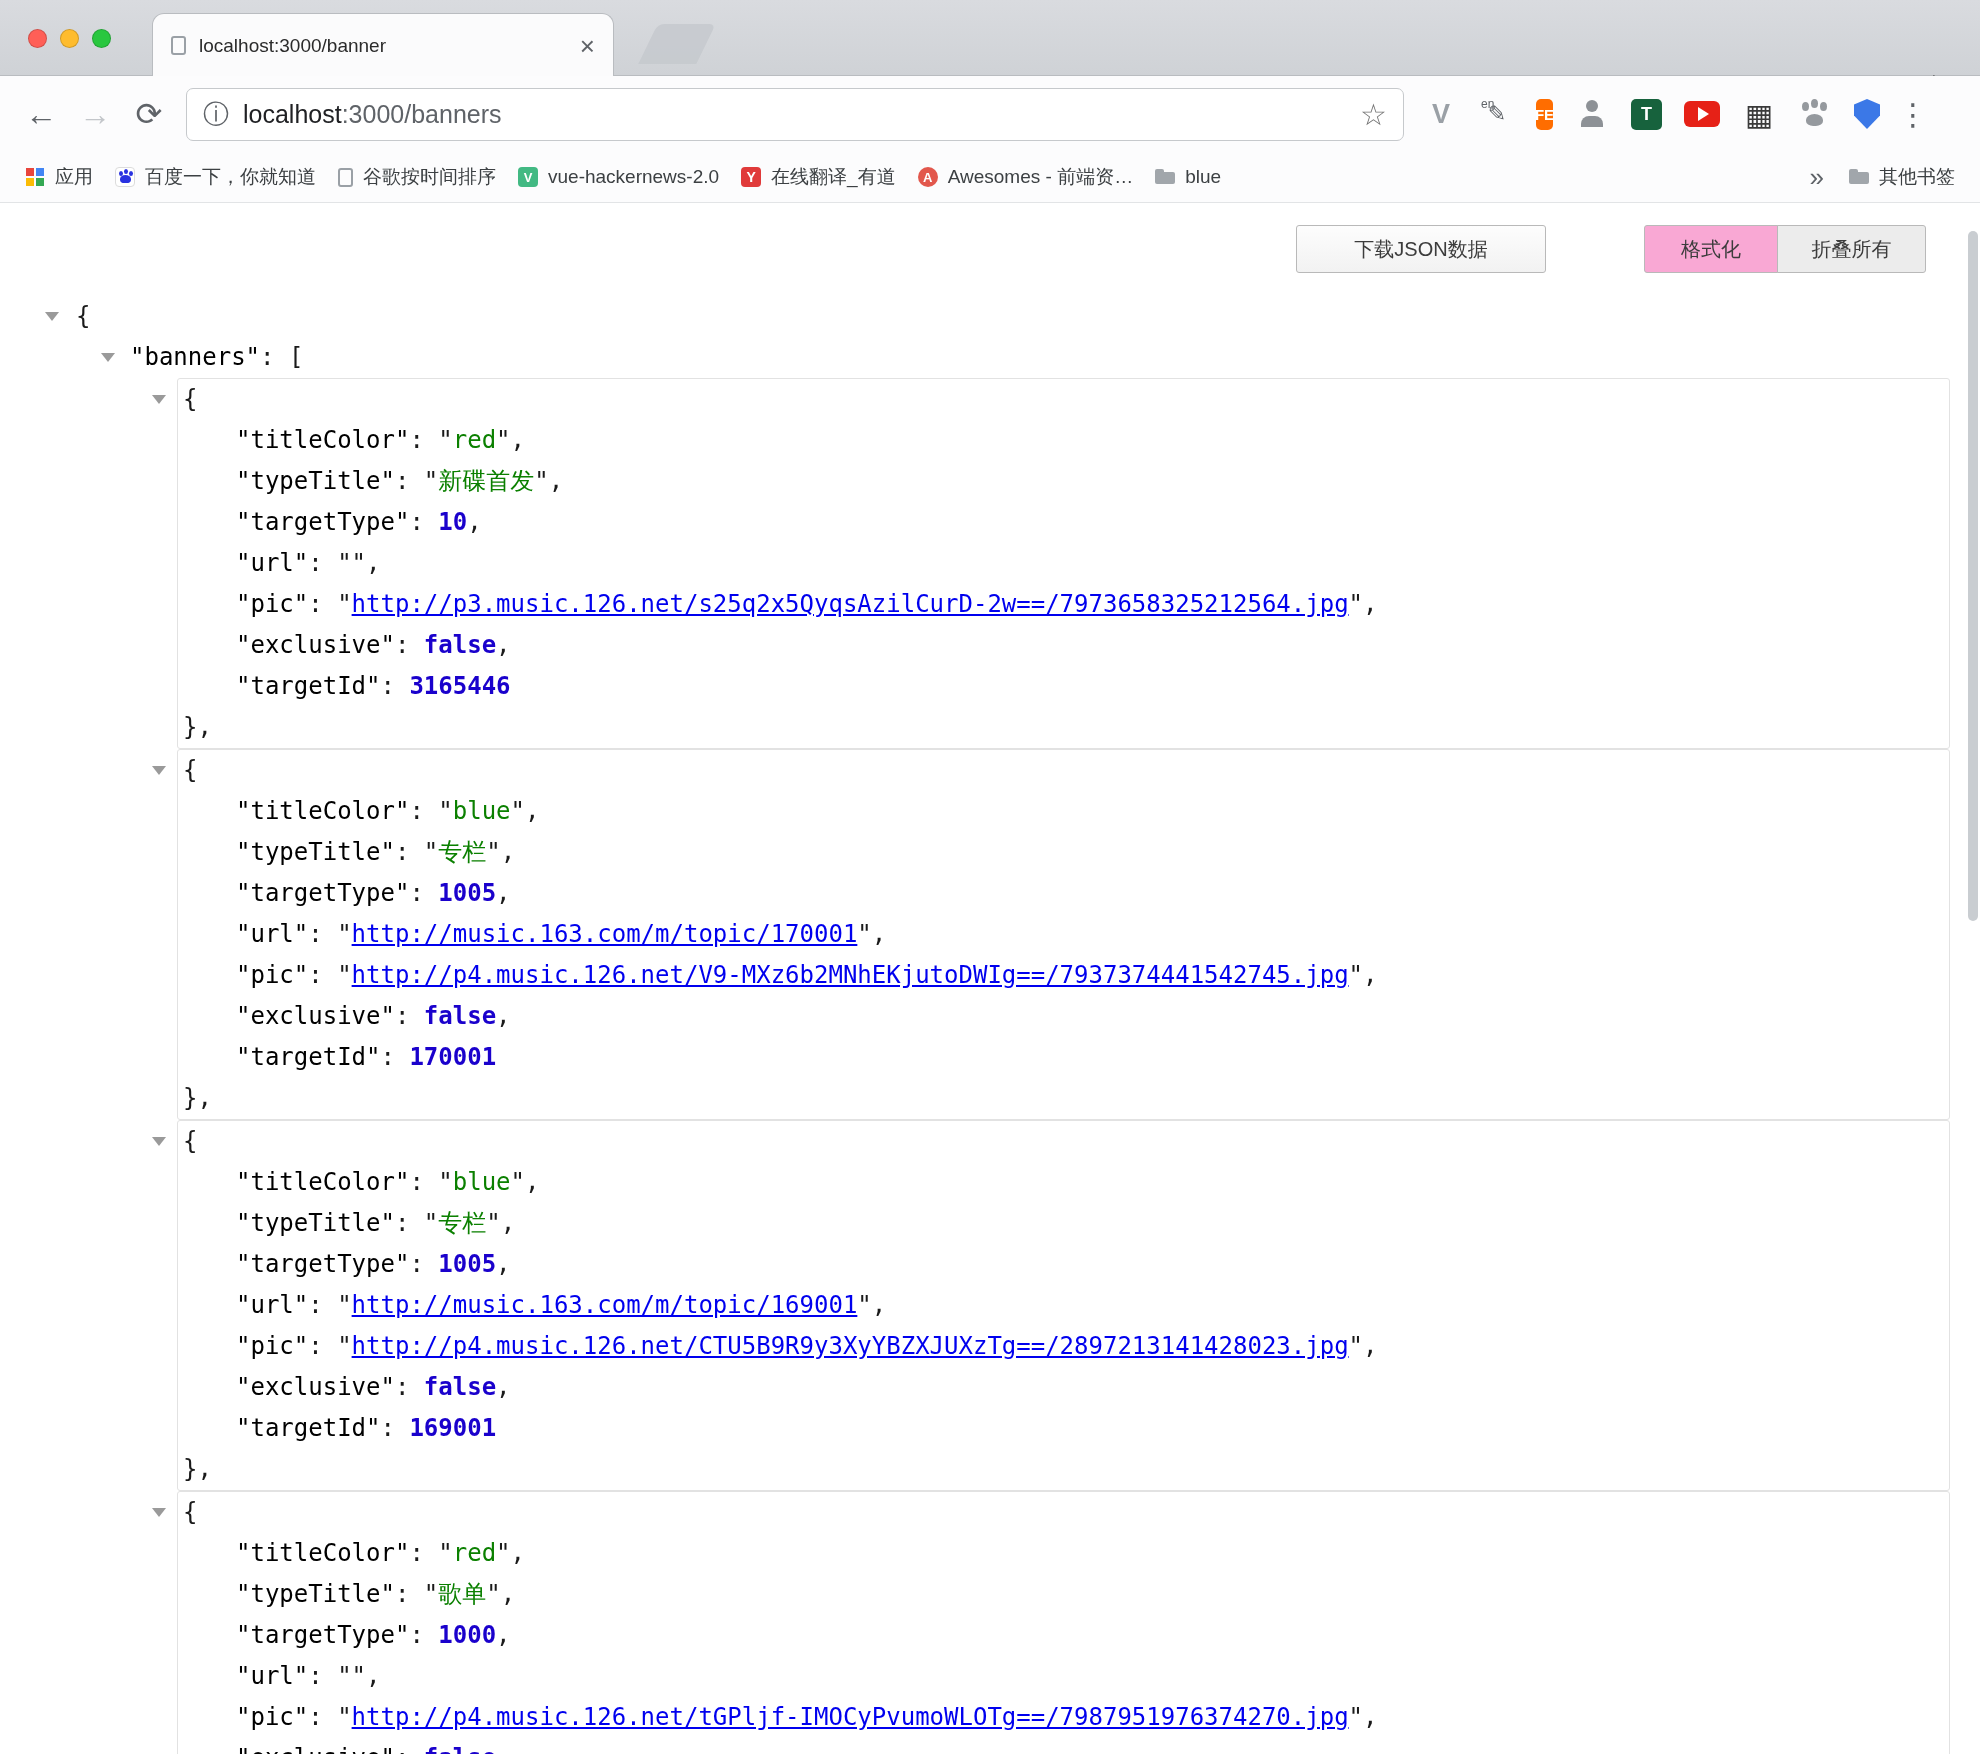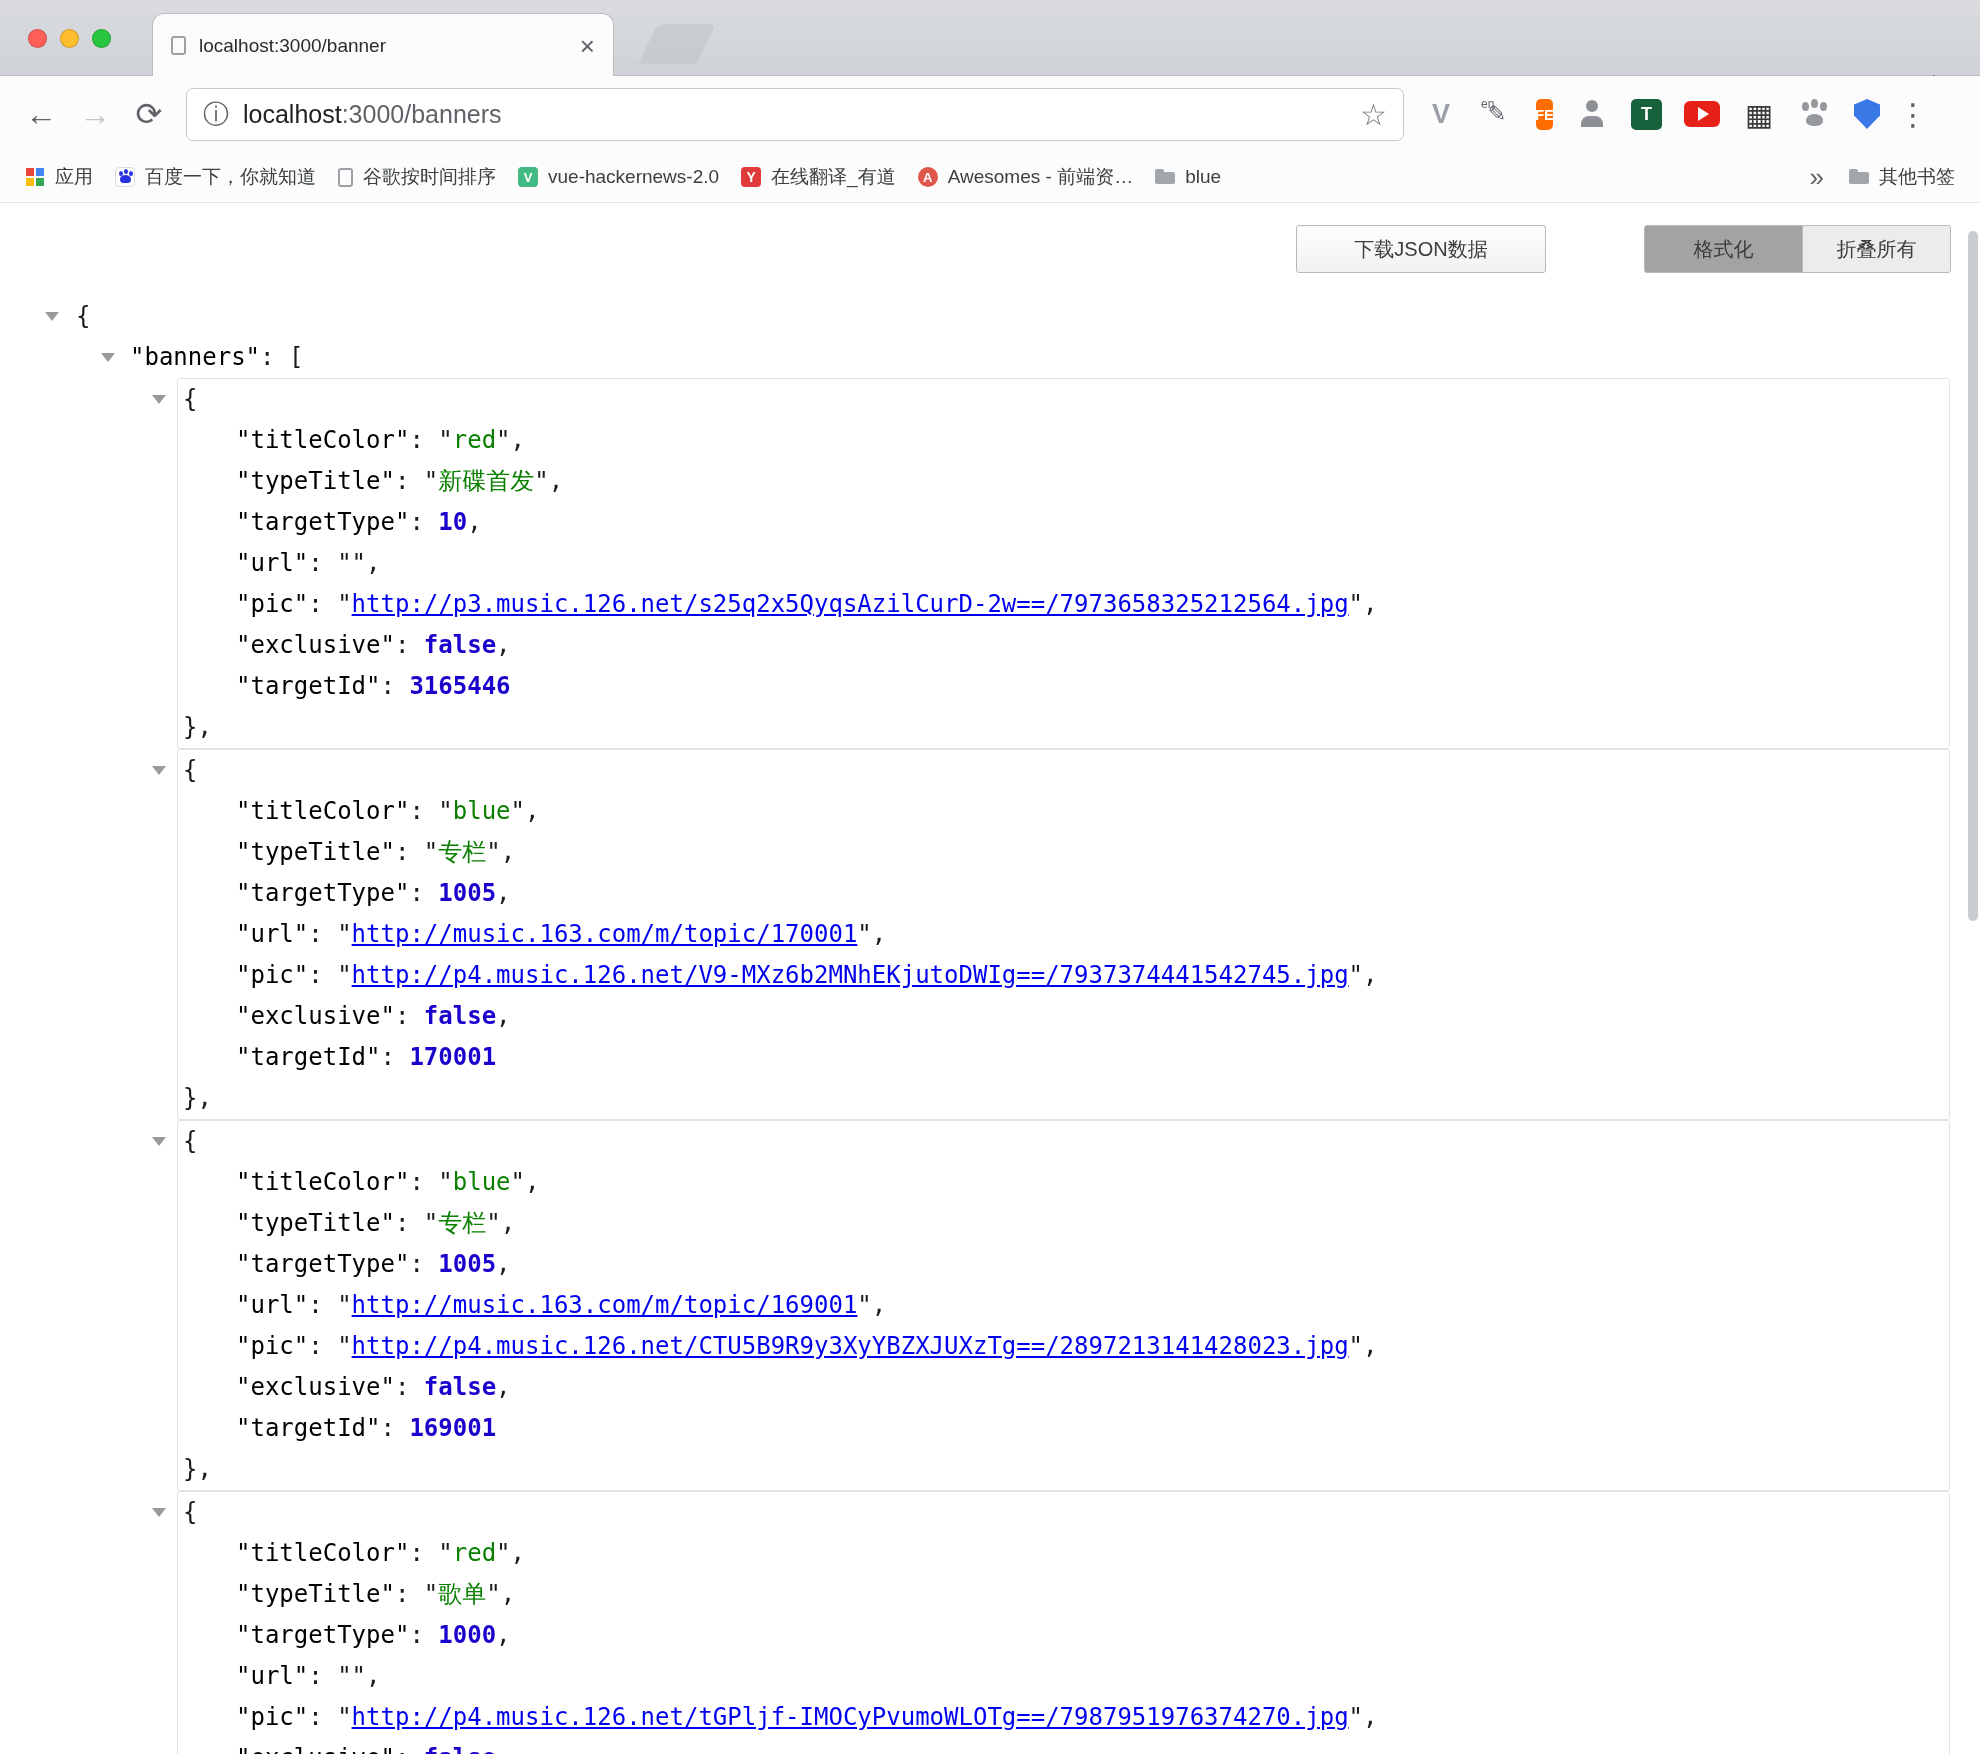--- a/index.html
+++ b/index.html
@@ -73,21 +73,21 @@
   .bm-spacer { flex:1; }
   .chevron { font-size:26px; color:#5f6368; padding:0 14px; }
 
   
   .content { position:relative; height:1550px; background:#fff; }
   .btn { font-size:20px; color:#3c3c3c; border:1px solid #b9b9b9; background:linear-gradient(#fdfdfd,#f2f2f2);
          border-radius:3px; display:flex; align-items:center; justify-content:center; cursor:pointer; }
   .btn-download { position:absolute; top:22px; left:1296px; width:250px; height:48px; }
   .seg { position:absolute; top:22px; left:1644px; display:flex; }
   .seg .btn { height:48px; }
-  .btn-format { width:159px; background:#a3a3a3; border-radius:3px 0 0 3px; }
+  .btn-format { width:134px; background:#f9a8d4; border-radius:3px 0 0 3px; }
   .btn-collapse { width:149px; background:#ececec; border-radius:0 3px 3px 0; margin-left:-1px; }
 
   
   .json { position:absolute; top:0; left:0; right:30px; padding-top:93px;
           font-family:"DejaVu Sans Mono","Liberation Mono",monospace; font-size:24px; color:#1a1a1a; }
   .jline { position:relative; height:41px; line-height:41px; white-space:pre; }
   .tri { position:absolute; top:16px; width:0; height:0; border-left:7px solid transparent;
          border-right:7px solid transparent; border-top:9px solid #9a9a9a; }
   .d0 { padding-left:76px; }  .d0 > .tri { left:45px; }
   .d1 { padding-left:130px; } .d1 > .tri { left:101px; }

